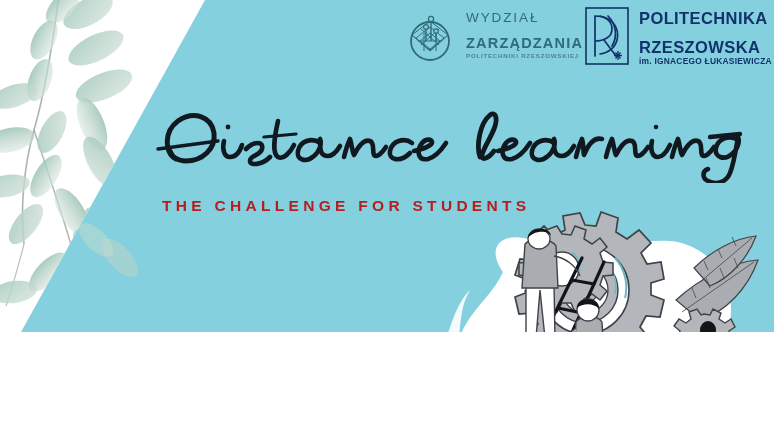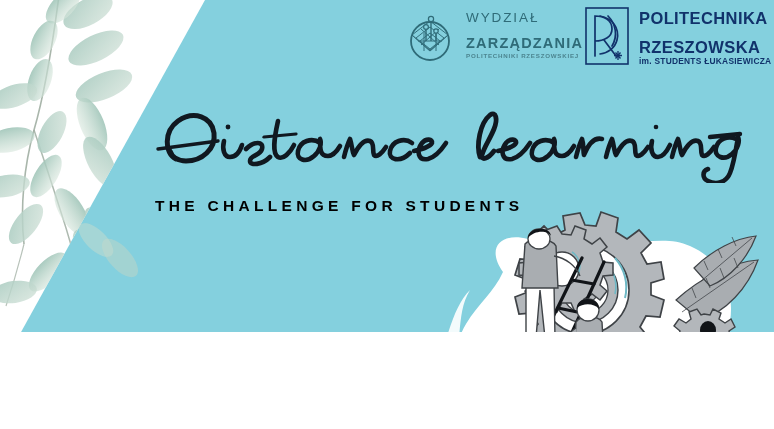--- a/index.html
+++ b/index.html
@@ -108,26 +108,26 @@
   .title-script {
     position: absolute;
     left: 150px;
     top: 101px;
     width: 600px;
     height: 82px;
     pointer-events: none;
   }
   .subtitle {
     position: absolute;
-    left: 155px;
+    left: 162px;
     top: 197px;
     font-size: 15.5px;
     font-weight: 700;
     letter-spacing: 4.3px;
-    color: #000000;
+    color: #b91c1c;
     white-space: nowrap;
   }
 
   
   .author {
     position: absolute;
     left: 106px;
     top: 378px;
     font-family: "Liberation Serif", serif;
     font-size: 16.5px;
@@ -404,21 +404,21 @@
           </g>
           <g stroke="#11326b" stroke-width="1.3" fill="none">
             <path d="M34 45 L 34 54 M 30 49.5 L 38 49.5"></path>
             <path d="M31.5 46.5 L 36.5 52.5 M 36.5 46.5 L 31.5 52.5"></path>
           </g>
         </svg>
       </span>
       <span class="logo-pr-text">
         <span class="pr-l1">POLITECHNIKA</span>
         <span class="pr-l2">RZESZOWSKA</span>
-        <span class="pr-l3">im. STUDENTS ŁUKASIEWICZA</span>
+        <span class="pr-l3">im. IGNACEGO ŁUKASIEWICZA</span>
       </span>
     </div>
   </div>
 
   <div class="title-script">
     <svg viewBox="0 0 600 82" width="600" height="82" xmlns="http://www.w3.org/2000/svg" aria-hidden="true">
       <g fill="none" stroke="#101820" stroke-linecap="round" stroke-linejoin="round">
 
         <path d="M26 58 C 14 52, 14 30, 28 20 C 44 9, 62 16, 64 32 C 66 48, 52 60, 36 60
                  C 28 60, 22 56, 20 50" stroke-width="5"></path>

